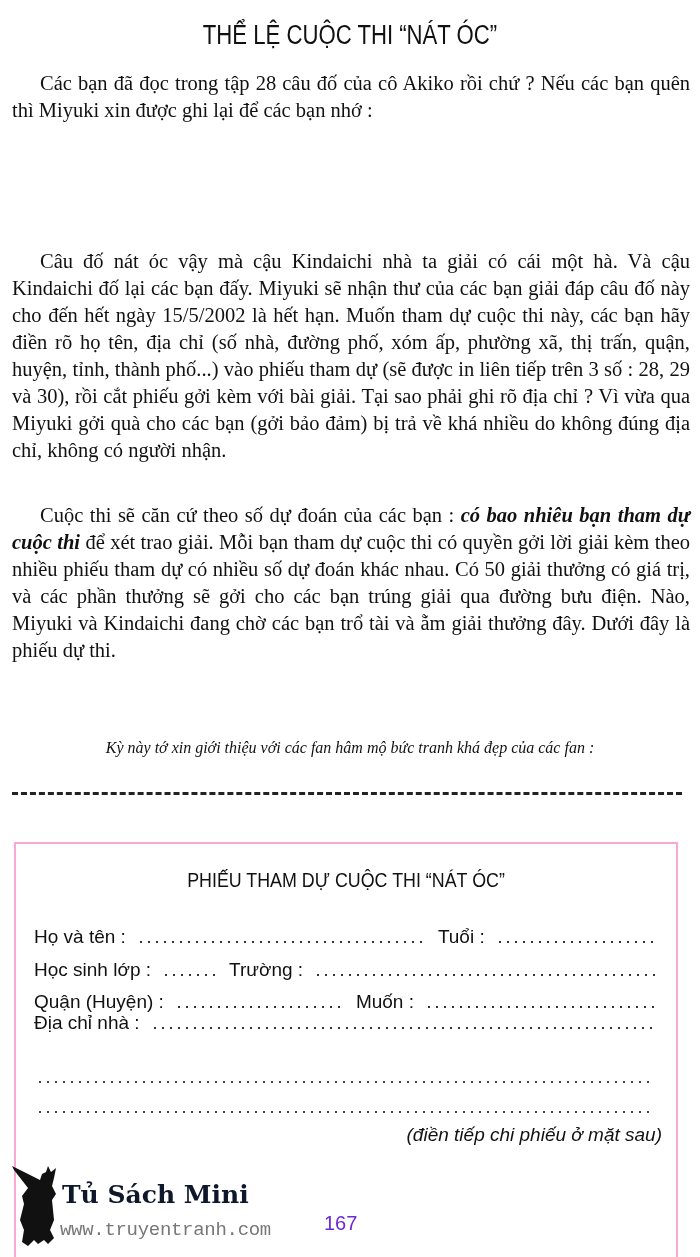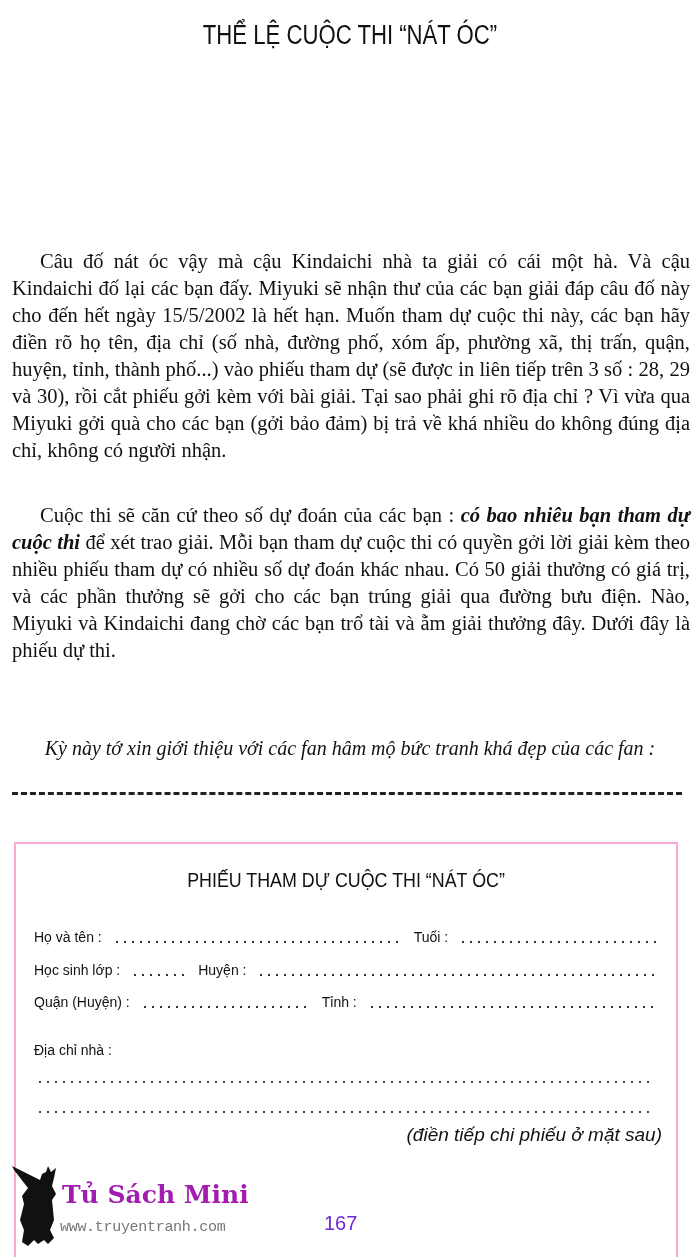--- a/index.html
+++ b/index.html
@@ -15,84 +15,85 @@
       font-family: "Liberation Serif", serif; font-size: 20.5px; line-height: 27px;
       text-align: justify; text-align-last: left;
     }
     .p1 { top: 70px; text-indent: 28px; }
     .quote { top: 128px; font-style: italic; text-indent: 22px; }
     .p2 { top: 248px; text-indent: 28px; }
     .p3 { top: 502px; text-indent: 28px; }
     .bi { font-weight: bold; font-style: italic; }
     .intro {
       position: absolute; top: 734px; left: 20px; width: 660px; text-align: center;
-      font-family: "Liberation Serif", serif; font-style: italic; font-size: 20px; line-height: 28px;
+      font-family: "Liberation Serif", serif; font-style: italic; font-size: 16px; line-height: 28px;
     }
     .cut-line {
       position: absolute; top: 792px; left: 12px; width: 670px; height: 0;
       border-top: 3px dashed #222;
     }
     .form-box {
       position: absolute; top: 822px; left: 14px; width: 664px; height: 421px;
       border: 2px solid #f9a8d4; box-sizing: border-box; margin-top: 20px;
     }
     .form-title {
       position: absolute; top: 24px; left: 0; width: 100%; text-align: center;
       font-family: "Liberation Sans", sans-serif; font-size: 21px;
       transform: scaleX(0.85); transform-origin: center;
     }
     .form-row {
       position: absolute; left: 18px; width: 626px;
-      font-family: "Liberation Sans", sans-serif; font-size: 14px; line-height: 26px;
+      font-family: "Liberation Sans", sans-serif; font-size: 19px; line-height: 26px;
       display: flex; align-items: baseline; white-space: nowrap; gap: 7px;
     }
     .form-row .lbl { flex: none; transform-origin: left; }
     .dots {
       flex: 1; height: 4px; margin: 0 4px; align-self: flex-end; margin-bottom: 6px;
       background-image: radial-gradient(circle, #333 1.2px, transparent 1.4px);
       background-size: 8px 4px; background-repeat: repeat-x;
     }
     .dots.short { flex: none; width: 56px; }
     .dots.mid { flex: none; width: 170px; }
     .dots.name { flex: none; width: 290px; }
-    .r1 { top: 80px; } .r2 { top: 113px; } .r3 { top: 145px; align-items: center; } .r4 { top: 193px; flex-direction: column; }
+    .r1 { top: 80px; } .r2 { top: 113px; } .r3 { top: 145px; align-items: center; } .r4 { top: 166px; }
     .dotline {
       position: absolute; left: 20px; width: 618px; height: 4px;
       background-image: radial-gradient(circle, #444 1.2px, transparent 1.4px);
       background-size: 8px 4px; background-repeat: repeat-x;
     }
     .d1 { top: 236px; } .d2 { top: 266px; }
     .form-note {
       position: absolute; right: 14px; top: 280px;
       font-family: "Liberation Sans", sans-serif; font-style: italic; font-size: 19px;
     }
     .footer-logo { position: absolute; left: 10px; top: 1160px; width: 230px; height: 90px; }
     .logo-figure { position: absolute; left: 0; top: 0; width: 50px; height: 90px; }
     .logo-text {
       position: absolute; left: 52px; top: 20px;
-      font-family: "DejaVu Serif", serif; font-weight: bold; font-size: 25px; color: #a21caf;
+      font-family: "DejaVu Serif", serif; font-weight: bold; font-size: 25px; color: #0f172a;
       white-space: nowrap;
     }
     .logo-url {
       position: absolute; left: 50px; top: 59px;
-      font-family: "Liberation Mono", monospace; font-size: 15px; color: #777;
+      font-family: "Liberation Mono", monospace; font-size: 19px; color: #777;
       letter-spacing: -0.3px; white-space: nowrap;
     }
     .page-number {
       position: absolute; left: 324px; top: 1212px;
       font-family: "Liberation Sans", sans-serif; font-size: 20px; color: #6d28d9;
     }
   </style>
 </head>
 <body>
 
 <div class="page">
 
   <div class="title">THỂ LỆ CUỘC THI “NÁT ÓC”</div>
 
+  <div class="body-text p1">Các bạn đã đọc trong tập 28 câu đố của cô Akiko rồi chứ ? Nếu các bạn quên thì Miyuki xin được ghi lại để các bạn nhớ :</div>
 
 
   <div class="body-text p2">Câu đố nát óc vậy mà cậu Kindaichi nhà ta giải có cái một hà. Và cậu Kindaichi đố lại các bạn đấy. Miyuki sẽ nhận thư của các bạn giải đáp câu đố này cho đến hết ngày 15/5/2002 là hết hạn. Muốn tham dự cuộc thi này, các bạn hãy điền rõ họ tên, địa chỉ (số nhà, đường phố, xóm ấp, phường xã, thị trấn, quận, huyện, tỉnh, thành phố...) vào phiếu tham dự (sẽ được in liên tiếp trên 3 số : 28, 29 và 30), rồi cắt phiếu gởi kèm với bài giải. Tại sao phải ghi rõ địa chỉ ? Vì vừa qua Miyuki gởi quà cho các bạn (gởi bảo đảm) bị trả về khá nhiều do không đúng địa chỉ, không có người nhận.</div>
 
   <div class="body-text p3"><span>Cuộc thi sẽ căn cứ theo số dự đoán của các bạn : </span><span class="bi">có bao nhiêu bạn tham dự cuộc thi</span><span> để xét trao giải. Mỗi bạn tham dự cuộc thi có quyền gởi lời giải kèm theo nhiều phiếu tham dự có nhiều số dự đoán khác nhau. Có 50 giải thưởng có giá trị, và các phần thưởng sẽ gởi cho các bạn trúng giải qua đường bưu điện. Nào, Miyuki và Kindaichi đang chờ các bạn trổ tài và ẵm giải thưởng đây. Dưới đây là phiếu dự thi.</span></div>
 
   <div class="intro">Kỳ này tớ xin giới thiệu với các fan hâm mộ bức tranh khá đẹp của các fan :</div>
 
   <div class="cut-line"></div>
 
@@ -102,28 +103,28 @@
     <div class="form-row r1">
       <span class="lbl">Họ và tên :</span>
       <span class="dots name"></span>
       <span class="lbl">Tuổi :</span>
       <span class="dots"></span>
     </div>
 
     <div class="form-row r2">
       <span class="lbl">Học sinh lớp :</span>
       <span class="dots short"></span>
-      <span class="lbl">Huyện :</span>
+      <span class="lbl">Trường :</span>
       <span class="dots"></span>
     </div>
 
     <div class="form-row r3">
       <span class="lbl">Quận (Huyện) :</span>
       <span class="dots mid"></span>
-      <span class="lbl">Tỉnh :</span>
+      <span class="lbl">Muốn :</span>
       <span class="dots"></span>
     </div>
 
     <div class="form-row r4">
       <span class="lbl">Địa chỉ nhà :</span>
       <span class="dots"></span>
     </div>
 
     <div class="dotline d1"></div>
     <div class="dotline d2"></div>

